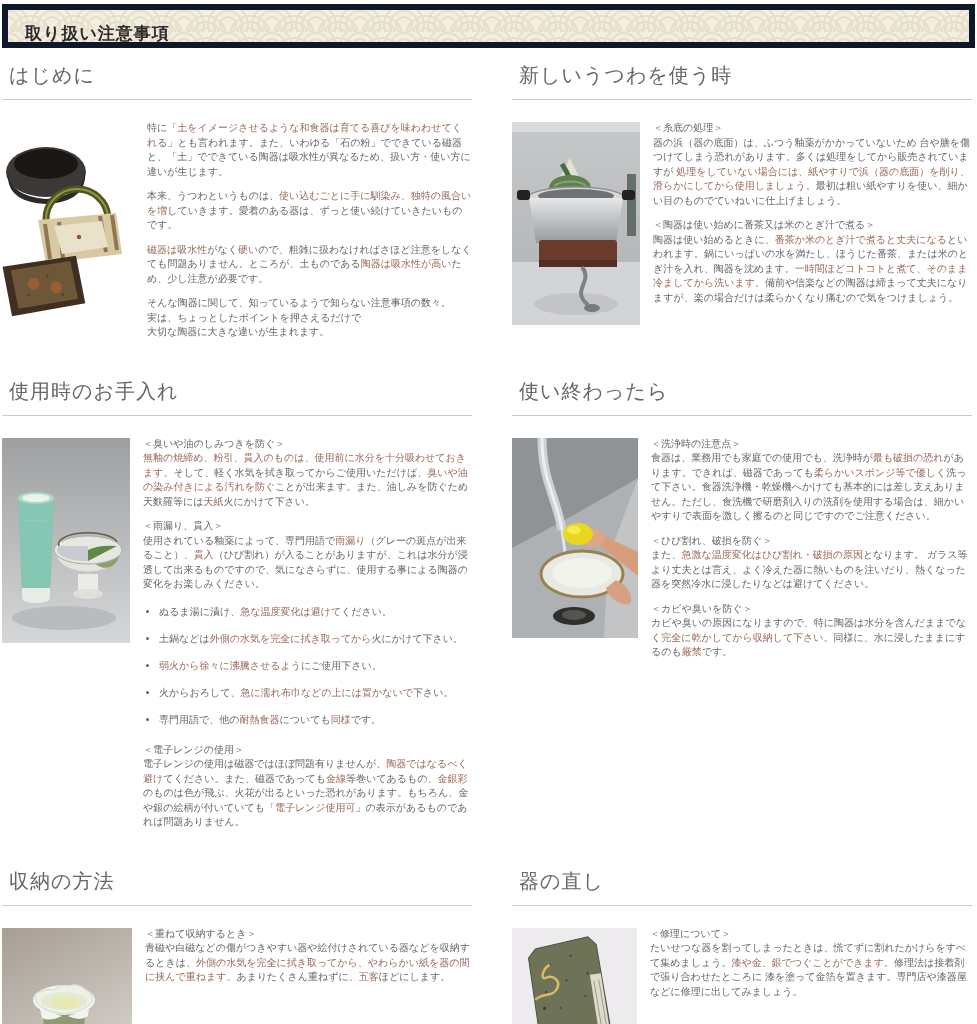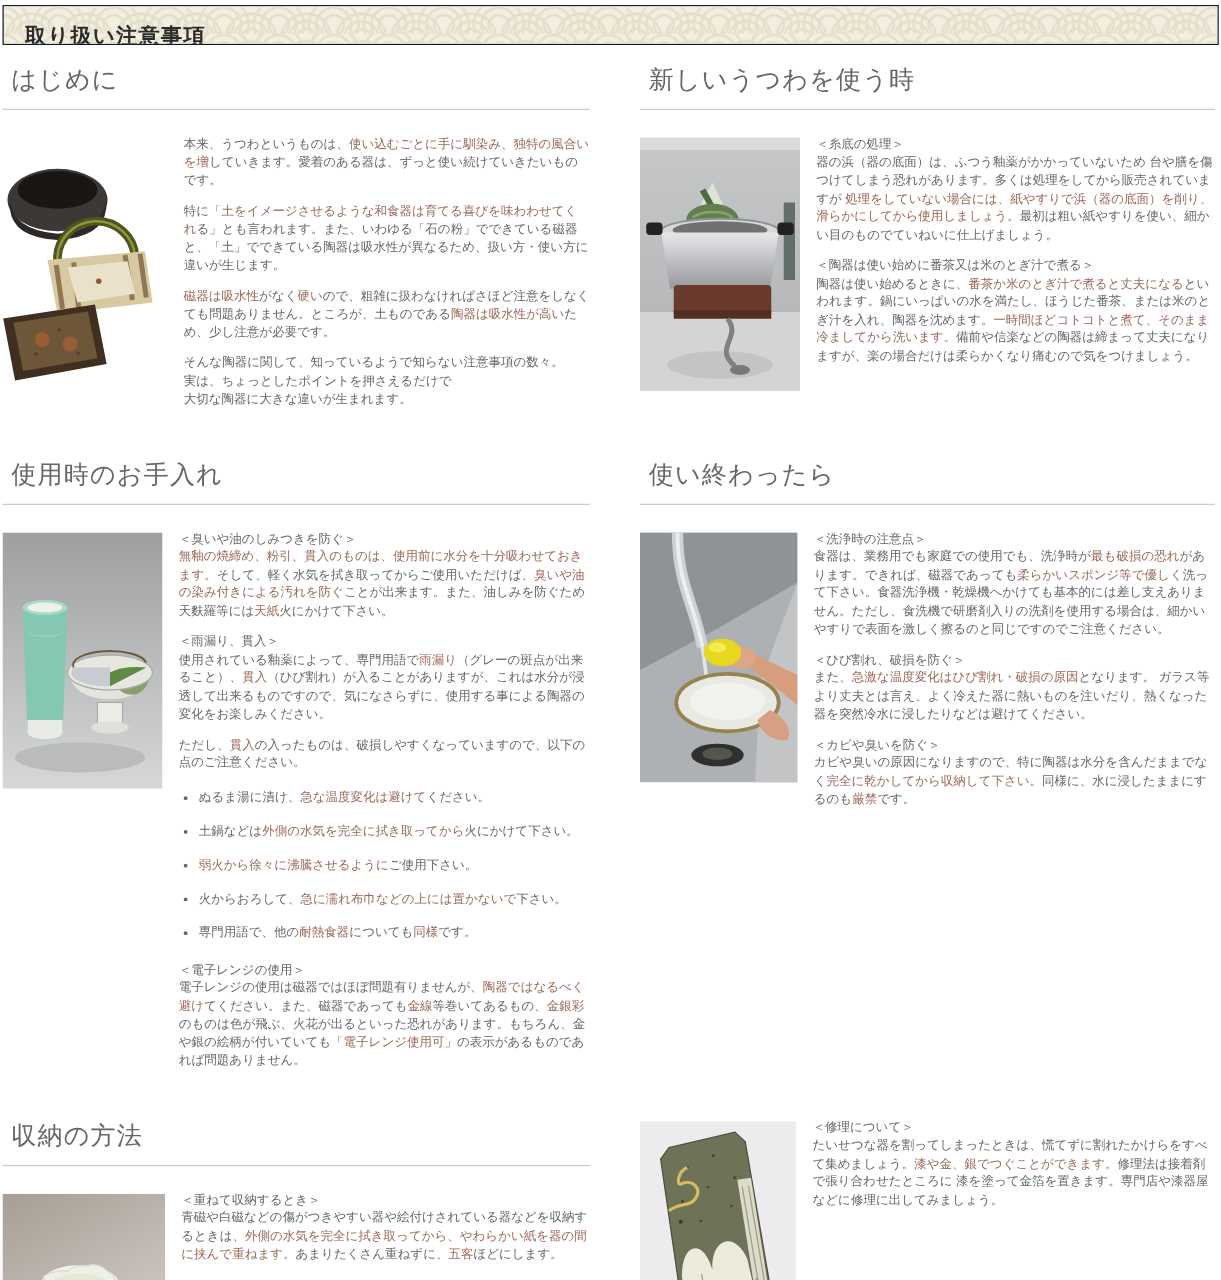--- a/index.html
+++ b/index.html
@@ -12,22 +12,22 @@
   body{
     width:977px;
     background:#ffffff;
     font-family:"Liberation Sans","DejaVu Sans",sans-serif;
     color:var(--body);
   }
   
   .banner{
     position:relative;
     margin:4px 2px 14px 2px;
-    height:32px;
-    border:1px solid #0f172a;
+    height:44px;
+    border:6px solid #0f172a;
     overflow:hidden;
     font-family:Liberation Serif, serif;
   }
   .banner-bg{position:absolute;inset:0;width:100%;height:100%;}
   .banner h1{
     position:relative;
     margin:0;
     padding:12px 0 0 17px;
     font-size:17px;
     font-weight:bold;
@@ -113,22 +113,22 @@
             <path d="M8,10 L68,5 L73,43 L13,49 Z" fill="#6e5639"></path>
             <circle cx="30" cy="25" r="6" fill="#a05e35" opacity=".85"></circle>
             <circle cx="52" cy="30" r="6" fill="#a05e35" opacity=".85"></circle>
             <circle cx="24" cy="36" r="1.4" fill="#54402a"></circle>
               <circle cx="44" cy="18" r="1.4" fill="#54402a"></circle>
             <circle cx="58" cy="38" r="1.4" fill="#54402a"></circle>
           </g>
         </svg>
       </figure>
       <div class="txt">
+          <p><span>特に「</span><span class="accent">土をイメージさせるような和食器は育てる喜びを味わわせてくれ</span><span>る」とも言われます。また、いわゆる「石の粉」でできている磁器と、「土」でできている陶器は吸水性が異なるため、扱い方・使い方に違いが生じます。</span></p>
           <p><span>本来、うつわというものは、</span><span class="accent">使い込むごとに手に馴染み、独特の風合いを増</span><span>していきます。愛着のある器は、ずっと使い続けていきたいものです。</span></p>
-          <p><span>特に「</span><span class="accent">土をイメージさせるような和食器は育てる喜びを味わわせてくれ</span><span>る」とも言われます。また、いわゆる「石の粉」でできている磁器と、「土」でできている陶器は吸水性が異なるため、扱い方・使い方に違いが生じます。</span></p>
           <p><span class="accent">磁器は吸水性</span><span>がなく</span><span class="accent">硬い</span><span>ので、粗雑に扱わなければさほど注意をしなくても問題ありません。ところが、土ものである</span><span class="accent">陶器は吸水性が高い</span><span>ため、少し注意が必要です。</span></p>
           <p><span>そんな陶器に関して、知っているようで知らない注意事項の数々。</span><br><span>実は、ちょっとしたポイントを押さえるだけで</span><br><span>大切な陶器に大きな違いが生まれます。</span></p>
         </div>
     </div>
   </section>
 
   <section>
     <h2 class="sec-h">新しいうつわを使う時</h2>
     <div class="sec-body">
       <figure class="photo">
@@ -195,21 +195,20 @@
           <path d="M57,108 a29,11 0 0 0 29,15 l0,-15 Z" fill="#c7cbd2"></path>
           <path d="M57,108 a29,11 0 0 1 58,-4" stroke="#6b5b40" stroke-width="1.5" fill="none"></path>
           <rect x="76" y="136" width="20" height="18" fill="#ececе6" style="fill:#ececе6"></rect>
           <rect x="76" y="136" width="20" height="18" fill="#ecece6"></rect>
           <ellipse cx="86" cy="156" rx="15" ry="5" fill="#dfe0da"></ellipse>
         </svg>
       </figure>
       <div class="txt">
           <p><span>＜臭いや油のしみつきを防ぐ＞</span><br><span class="accent">無釉の焼締め、粉引、貫入のものは、使用前に水分を十分吸わせておきます。</span><span>そして、軽く水気を拭き取ってからご使用いただけば、</span><span class="accent">臭いや油の染み付きによる汚れを防ぐ</span><span>ことが出来ます。また、油しみを防ぐため天麩羅等には</span><span class="accent">天紙</span><span>火にかけて下さい。</span></p>
           <p><span>＜雨漏り、貫入＞</span><br><span>使用されている釉薬によって、専門用語で</span><span class="accent">雨漏り</span><span>（グレーの斑点が出来ること）、</span><span class="accent">貫入</span><span>（ひび割れ）が入ることがありますが、これは水分が浸透して出来るものですので、気になさらずに、使用する事による陶器の変化をお楽しみください。</span></p>
-          <p><span>ただし、</span><span class="accent">貫入</span><span>の入ったものは、破損しやすくなっていますので、以下の点のご注意ください。</span></p>
           <ul>
             <li><span>ぬるま湯に漬け、</span><span class="accent">急な温度変化は避けて</span><span>ください。</span></li>
             <li><span>土鍋などは</span><span class="accent">外側の水気を完全に拭き取ってから</span><span>火にかけて下さい。</span></li>
             <li><span class="accent">弱火から徐々に沸騰させるように</span><span>ご使用下さい。</span></li>
             <li><span>火からおろして、</span><span class="accent">急に濡れ布巾などの上には置かないで</span><span>下さい。</span></li>
             <li><span>専門用語で、他の</span><span class="accent">耐熱食器</span><span>についても</span><span class="accent">同様</span><span>です。</span></li>
           </ul>
           <p><span>＜電子レンジの使用＞</span><br><span>電子レンジの使用は磁器ではほぼ問題有りませんが、</span><span class="accent">陶器ではなるべく避け</span><span>てください。また、磁器であっても</span><span class="accent">金線</span><span>等巻いてあるもの、</span><span class="accent">金銀彩</span><span>のものは色が飛ぶ、火花が出るといった恐れがあります。もちろん、金や銀の絵柄が付いていても「</span><span class="accent">電子レンジ使用可</span><span>」の表示があるものであれば問題ありません。</span></p>
         </div>
     </div>
@@ -277,20 +276,21 @@
           <ellipse cx="63" cy="75" rx="15" ry="6" fill="#e6e9b4"></ellipse>
         </svg>
       </figure>
       <div class="txt">
           <p><span>＜重ねて収納するとき＞</span><br><span>青磁や白磁などの傷がつきやすい器や絵付けされている器などを収納するときは、</span><span class="accent">外側の水気を完全に拭き取ってから、やわらかい紙を器の間に挟んで重ねます。</span><span>あまりたくさん重ねずに、</span><span class="accent">五客</span><span>ほどにします。</span></p>
         </div>
     </div>
   </section>
 
   <section>
+    <h2 class="sec-h">器の直し</h2>
     <div class="sec-body">
       <figure class="photo">
         <svg viewBox="0 0 125 188" width="125" height="188">
           <rect width="125" height="188" fill="#edebee"></rect>
           <g transform="rotate(-9 62 100)">
             <polygon points="36,16 90,12 97,21 99,172 90,179 33,181 26,172 28,24" fill="#6e7358" stroke="#4c5040" stroke-width="1"></polygon>
             <g fill="#42462f">
               <circle cx="48" cy="34" r="1.2"></circle>
                 <circle cx="70" cy="28" r="1.2"></circle>
                 <circle cx="84" cy="48" r="1.2"></circle>

